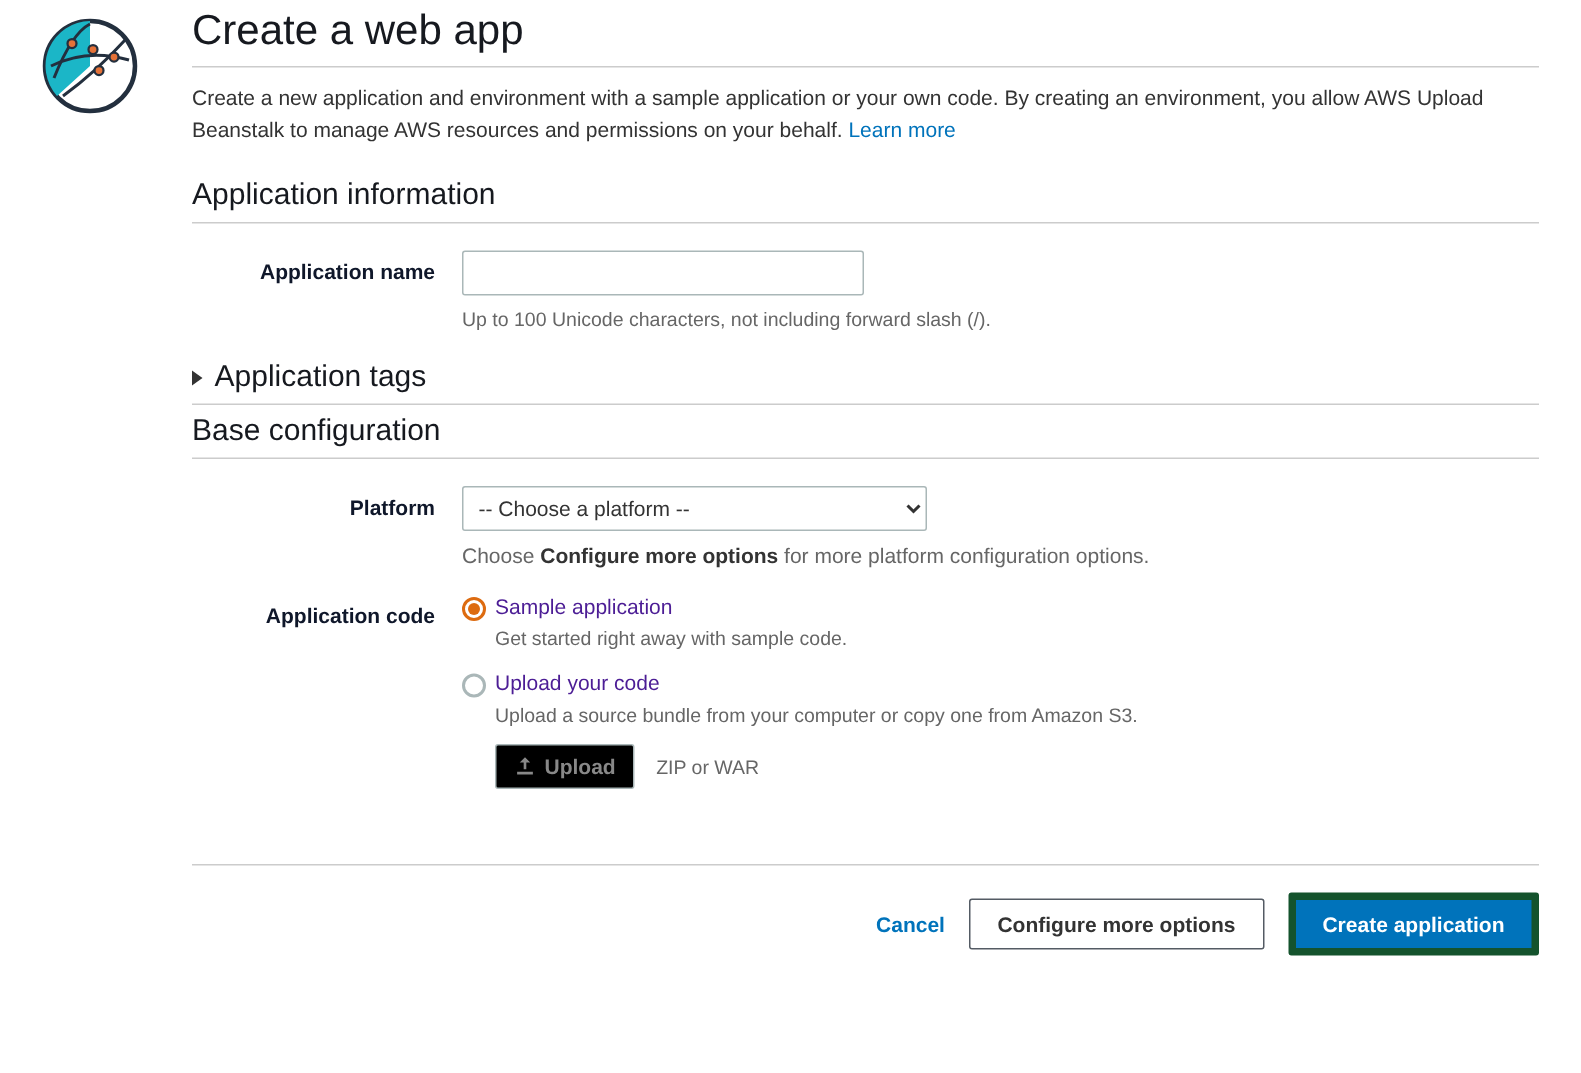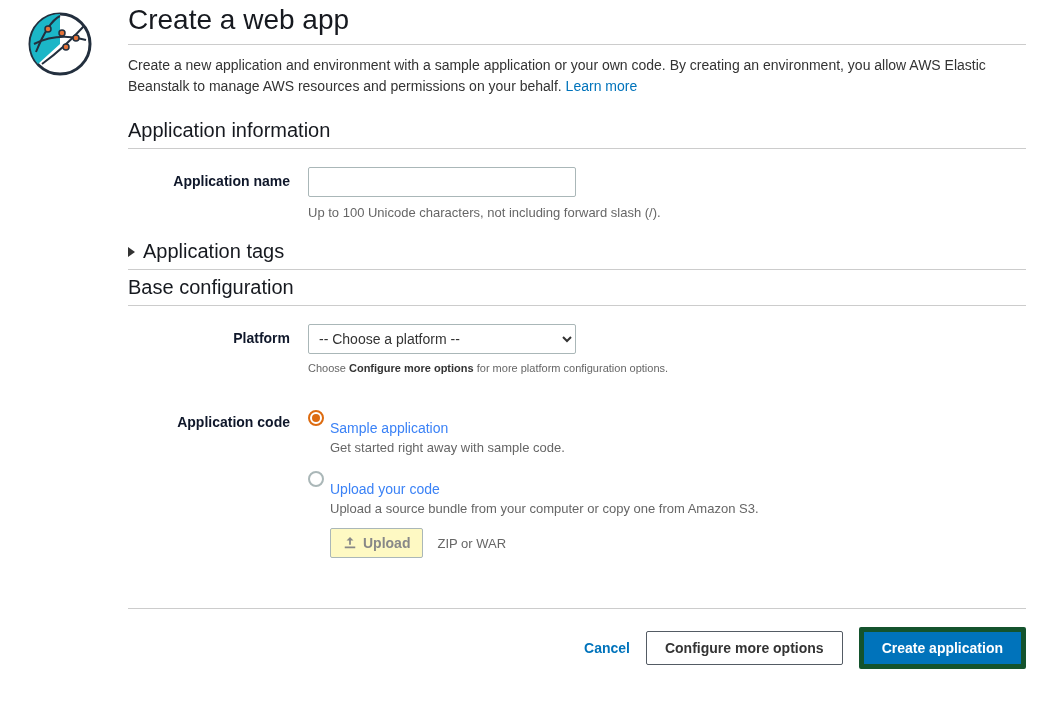--- a/index.html
+++ b/index.html
@@ -96,34 +96,34 @@
     }
     .caret {
       width: 0; height: 0;
       border-top: 5px solid transparent;
       border-bottom: 5px solid transparent;
       border-left: 7px solid #333;
       margin-right: 8px;
     }
     .collapsible h2.inline { font-size: 20px; margin: 0; }
     .select {
-      width: 268px;
+      width: 310px;
       height: 30px;
       border: 1px solid #aab7b8;
       border-radius: 2px;
       padding: 4px 6px;
       font-size: 14px;
       background: #fff;
       color: #333;
     }
     .platform-hint {
-      font-size: 11px;
+      font-size: 14px;
       color: #666;
       margin-top: 8px;
-      margin-bottom: 28px;
+      margin-bottom: 12px;
     }
     .platform-hint strong { color: #333; font-weight: 700; }
     .radio-option {
       display: flex;
       align-items: flex-start;
       margin-bottom: 4px;
     }
     .radio-outer {
       width: 16px; height: 16px;
       border-radius: 50%;
@@ -137,42 +137,41 @@
       cursor: pointer;
     }
     .radio-outer.checked { border-color: #dd6b10; }
     .radio-inner {
       width: 8px; height: 8px;
       border-radius: 50%;
       background: #dd6b10;
     }
     .radio-label {
       font-size: 14px;
-      color: #3b82f6;
-      cursor: pointer;
-      margin-top: 12px;
+      color: #4c1d95;
+      cursor: pointer;
     }
     .radio-hint {
       font-size: 13px;
       color: #666;
       margin-left: 22px;
       margin-bottom: 14px;
     }
     .upload-row {
       margin-left: 22px;
       display: flex;
       align-items: center;
       gap: 14px;
       margin-bottom: 20px;
     }
     .upload-btn {
       display: inline-flex;
       align-items: center;
       gap: 6px;
-      background: #fef9c3;
+      background: #000000;
       border: 1px solid #aab7b8;
       border-radius: 2px;
       padding: 6px 12px;
       font-size: 14px;
       font-weight: 700;
       color: #888;
       cursor: not-allowed;
     }
     .upload-icon {
       width: 14px; height: 14px;
@@ -238,21 +237,21 @@
         <circle cx="48" cy="26" r="3" fill="#e57238" stroke="#232f3e" stroke-width="1.5"></circle>
         <circle cx="38" cy="35" r="3" fill="#e57238" stroke="#232f3e" stroke-width="1.5"></circle>
       </svg>
     </div>
   </div>
 
   <div class="content">
     <h1>Create a web app</h1>
     <div class="header-underline"></div>
     <p class="description">
-      <span>Create a new application and environment with a sample application or your own code. By creating an environment, you allow AWS Elastic Beanstalk to manage AWS resources and permissions on your behalf. </span><a href="#">Learn more</a>
+      <span>Create a new application and environment with a sample application or your own code. By creating an environment, you allow AWS Upload Beanstalk to manage AWS resources and permissions on your behalf. </span><a href="#">Learn more</a>
     </p>
 
     <h2>Application information</h2>
     <div class="section-underline"></div>
 
     <div class="form-row">
       <div class="label-col">
         <label>Application name</label>
       </div>
       <div class="field-col">

